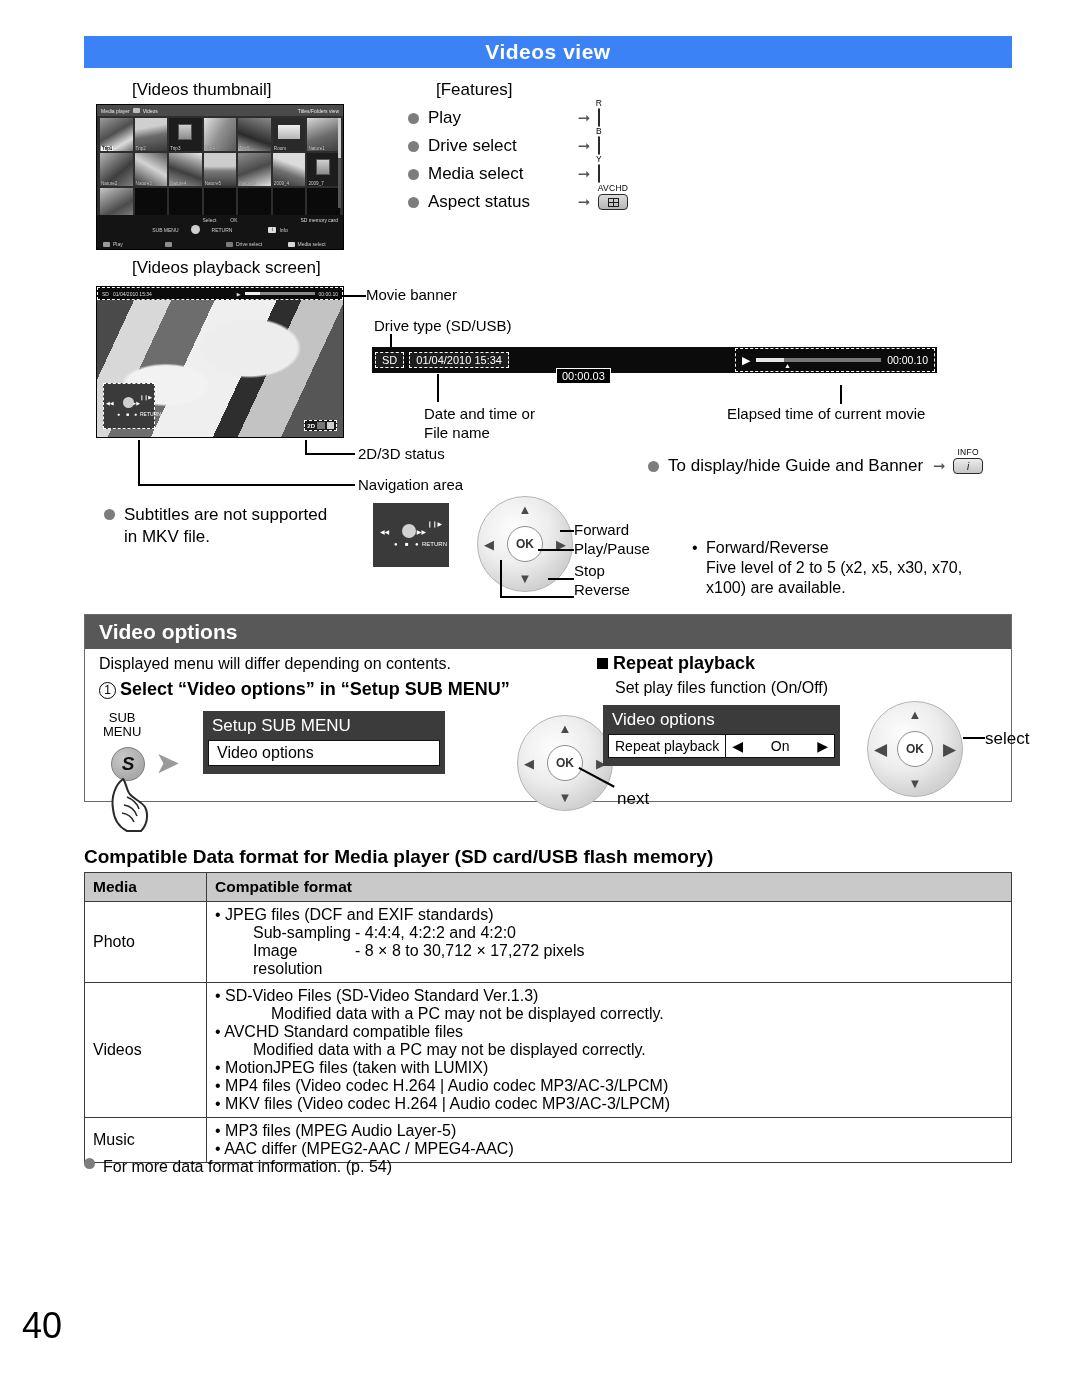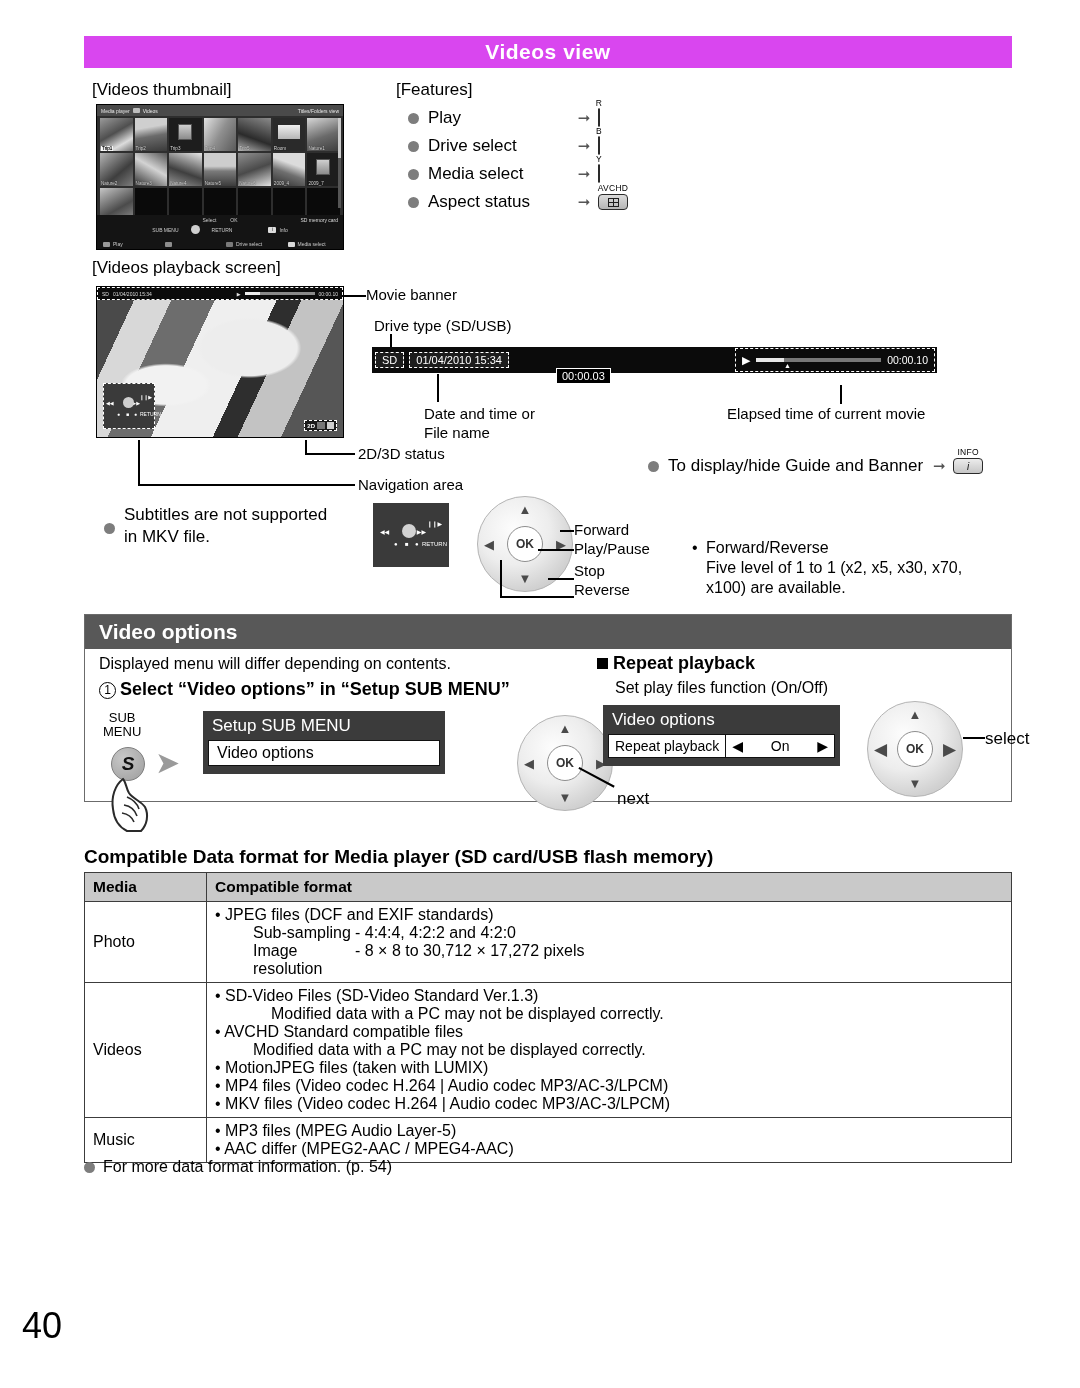--- a/index.html
+++ b/index.html
@@ -10,26 +10,26 @@
     font-family:"Liberation Sans", sans-serif;
     color:#000;
     position:relative;
     overflow:hidden;
   }
   .page { position:absolute; inset:0; }
 
   
   .title-bar{
     position:absolute; left:84px; top:36px; width:928px; height:32px;
-    background:#d946ef; color:#fff;
+    background:#3b82f6; color:#fff;
     display:flex; align-items:center; justify-content:center;
     font-size:21px; font-weight:bold; letter-spacing:.5px;
   }
 
-  .lbl { font-size:17px; }
+  .lbl { font-size:17px;margin-left:40px; }
 
   
   #lbl-thumb { position:absolute; left:92px; top:80px; }
   #lbl-features { position:absolute; left:396px; top:80px; }
   #lbl-playback { position:absolute; left:92px; top:258px; }
 
   
   .tv-thumb{
     position:absolute; left:96px; top:104px; width:248px; height:146px;
     background:#2e2e2e; border:1px solid #000; overflow:hidden;
@@ -261,21 +261,21 @@
   table.compat th, table.compat td{
     border:1.3px solid #3c3c3c; padding:4px 8px; vertical-align:middle; text-align:left;
   }
   table.compat thead th{ background:#c9c9c9; font-size:15.5px; font-weight:bold; padding:5px 8px;}
   table.compat td.media{ width:122px; }
   .li{ display:block; }
   .li.ind{ padding-left:56px; }
   .li.ind2{ padding-left:38px; }
   .sub-cols{ display:flex; }
   .sub-cols .c1{ width:140px; padding-left:38px;}
-  .foot-note{ position:absolute; left:84px; top:1158px; font-size:16px; display:flex; align-items:center; }
+  .foot-note{ position:absolute; left:84px; top:1158px; font-size:16px; display:flex; align-items:flex-start; }
   .gb{ width:11px;height:11px;border-radius:50%;background:#7d7d7d;margin-right:8px; display:inline-block;}
   .pageno{ position:absolute; left:22px; top:1305px; font-size:36px; }
 
   .grayb{ display:inline-block;width:11px;height:11px;border-radius:50%;background:#7d7d7d;margin-right:9px;}
 </style>
 </head>
 <body>
 
 <div class="page">
 
@@ -513,21 +513,21 @@
   <div class="callout" style="left:727px; top:405px;">Elapsed time of current movie</div>
 
   <div class="vline" style="left:305px; top:440px; height:14px;"></div>
   <div class="hline" style="left:305px; top:453px; width:50px;"></div>
   <div class="callout" style="left:358px; top:445px;">2D/3D status</div>
 
   <div class="vline" style="left:138px; top:440px; height:45px;"></div>
   <div class="hline" style="left:138px; top:484px; width:217px;"></div>
   <div class="callout" style="left:358px; top:476px;">Navigation area</div>
 
-  <div style="position:absolute;left:104px;top:504px;display:flex;align-items:center;">
+  <div style="position:absolute;left:104px;top:504px;display:flex;align-items:flex-start;">
     <span class="grayb" style="margin-top:5px"></span>
     <span style="font-size:17px;line-height:22px;">
       <span>Subtitles are not supported</span><br>
       <span>in MKV file.</span>
     </span>
   </div>
 
   <div style="position:absolute;left:373px;top:503px;width:76px;height:64px;background:#3a3a3a;display:flex;align-items:center;justify-content:center;">
     <div class="navglyph" style="width:62px;height:34px;font-size:6px;">
       <span style="position:absolute;left:0;top:10px;">◀◀</span>
@@ -569,21 +569,21 @@
       <span class="klbl">INFO</span>
       <span class="kbody light" style="display:flex;align-items:center;justify-content:center;font-size:10px;font-style:italic;color:#111;">i</span>
     </span>
   </div>
 
   <div style="position:absolute;left:692px;top:538px;font-size:16px;line-height:20px;">
     <div style="display:flex">
         <span style="width:14px">•</span>
       <span>Forward/Reverse</span>
       </div>
-    <div style="padding-left:14px">Five level of 1 to 1 (x2, x5, x30, x70,</div>
+    <div style="padding-left:14px">Five level of 2 to 5 (x2, x5, x30, x70,</div>
     <div style="padding-left:14px">x100) are available.</div>
   </div>
 
   <div class="sec">
     <div class="sec-head">Video options</div>
     <div class="sec-body">
 
       <div class="p-note">Displayed menu will differ depending on contents.</div>
       <div class="p-step">
         <span class="circnum">1</span><span>Select “Video options” in “Setup SUB MENU”</span>

